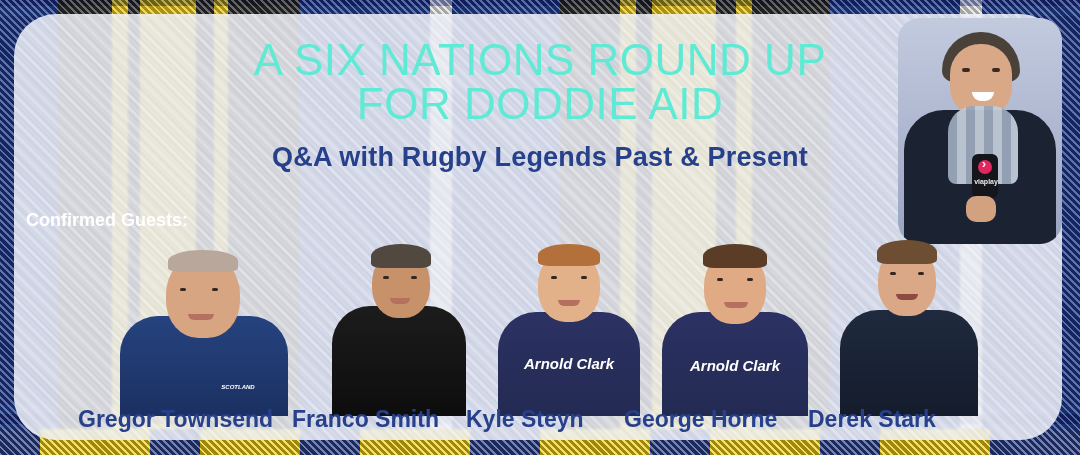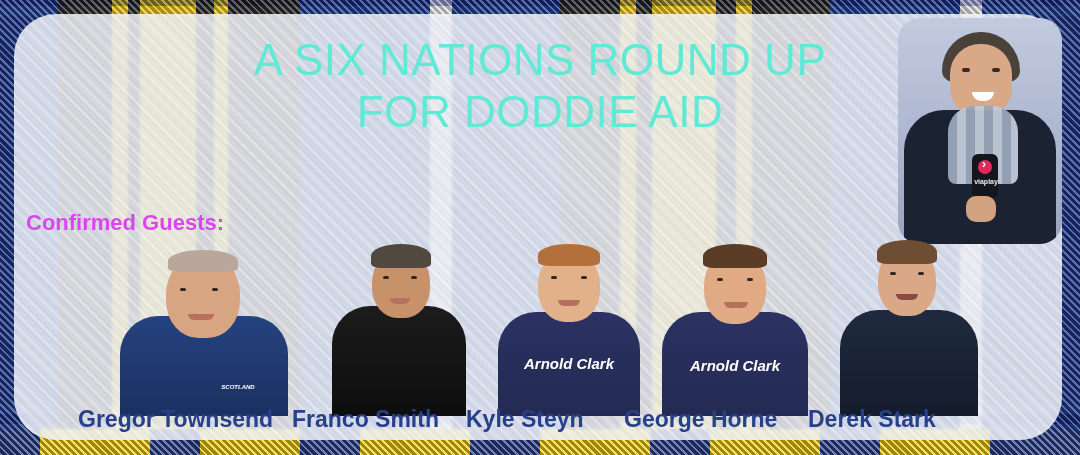--- a/index.html
+++ b/index.html
@@ -99,33 +99,33 @@
   
   .titlewrap{ position:absolute; left:0; right:0; top:38px; text-align:center; pointer-events:none; }
   .t-line{
     color:#5eead4;
     font-weight:normal;
     letter-spacing:.5px;
     line-height:1.0;
     text-transform:uppercase;
   }
   .t1{ font-size:44px; }
-  .t2{ font-size:44px; margin-top:8px; }
+  .t2{ font-size:44px; }
   .sub1{
     margin-top:16px;
     color:#27408B; font-size:27px; font-weight:bold; letter-spacing:.2px;
   }
   .sub2{
     margin-top:6px;
     color:#27408B; font-size:19px; font-weight:bold;
   }
 
   .guests{
     position:absolute; left:26px; top:210px;
-    color:#d946ef; font-size:22px; font-weight:bold;
+    color:#ffffff; font-size:18px; font-weight:bold;
   }
 
   
   .presenter{
     position:absolute; right:18px; top:18px;
     width:164px; height:226px; border-radius:22px;
     overflow:hidden;
     background:linear-gradient(180deg,#c2cade 0%,#aab4cd 60%,#99a4c0 100%);
   }
   .pr-hair{ position:absolute; left:44px; top:14px; width:78px; height:50px;
@@ -184,20 +184,21 @@
     <div class="botstrip"></div>
   </div>
 
   <div class="card">
     <div class="sheen"></div>
   </div>
 
   <div class="titlewrap">
     <div class="t-line t1">A SIX NATIONS ROUND UP</div>
     <div class="t-line t2">FOR DODDIE AID</div>
+    <div class="sub1">Q&amp;A with Rugby Legends Past &amp; Present</div>
   </div>
 
   <div class="guests">Confirmed Guests:</div>
 
   <div class="presenter">
     <div class="pr-hair"></div>
     <div class="pr-face"></div>
     <div class="pr-eye l"></div>
     <div class="pr-eye r"></div>
     <div class="pr-smile"></div>

